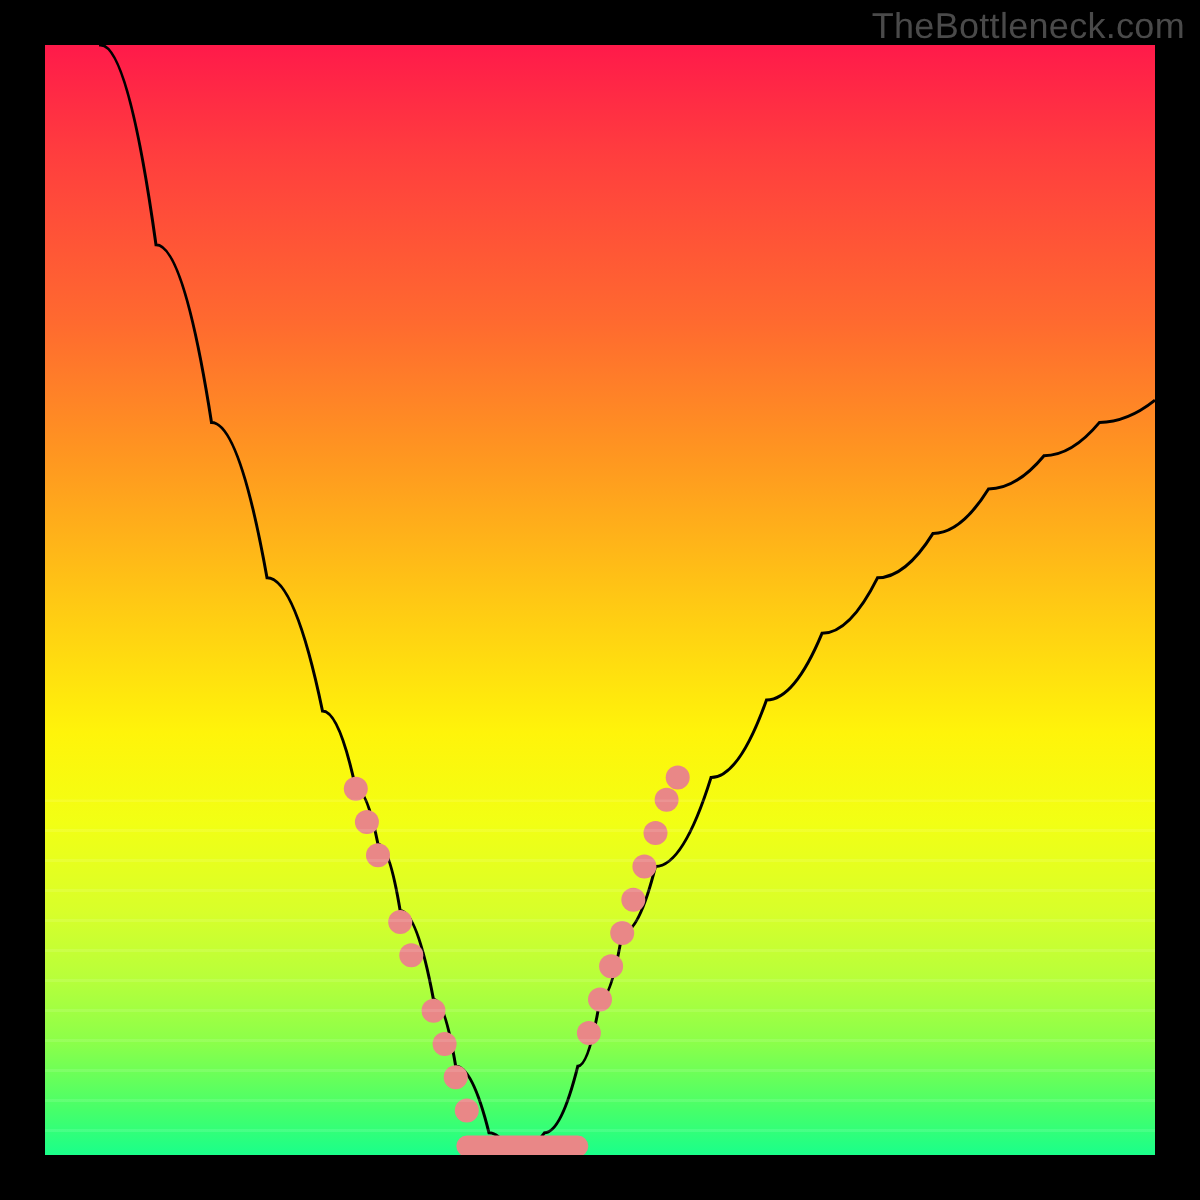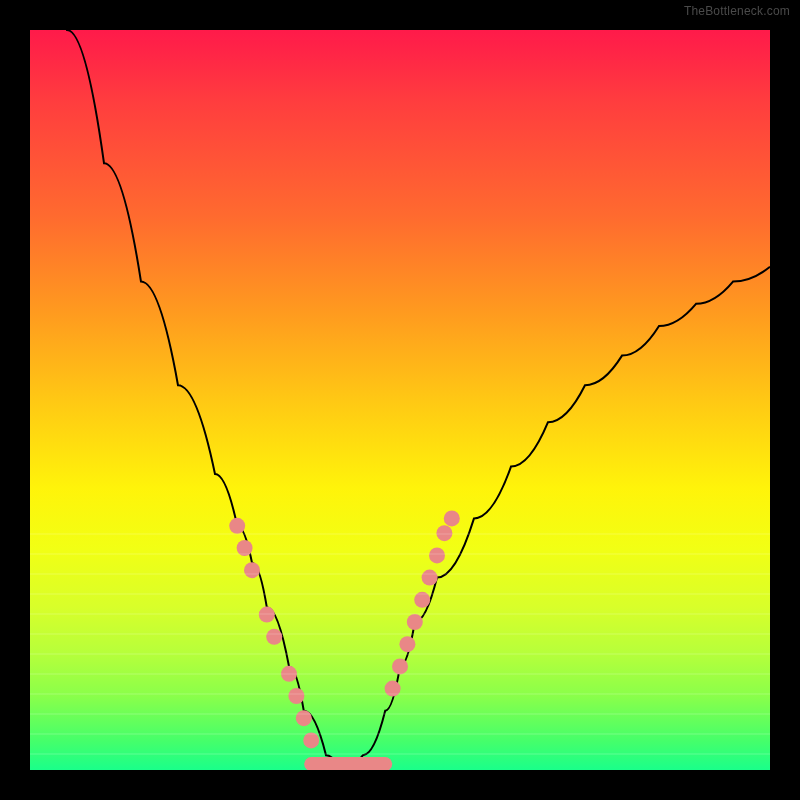--- a/index.html
+++ b/index.html
@@ -57,21 +57,21 @@
       rgba(255,255,255,0.00) 2px,
       rgba(255,255,255,0.00) 20px
     );
     pointer-events: none;
   }
   .watermark {
     position: absolute;
     top: 4px;
     right: 10px;
     color: #4a4a4a;
-    font-size: 12px;
+    font-size: 24px;
     font-weight: 500;
     letter-spacing: 0.2px;
     user-select: none;
   }
   svg.curve {
     position: absolute;
     left: 0;
     top: 0;
     width: 740px;
     height: 740px;

